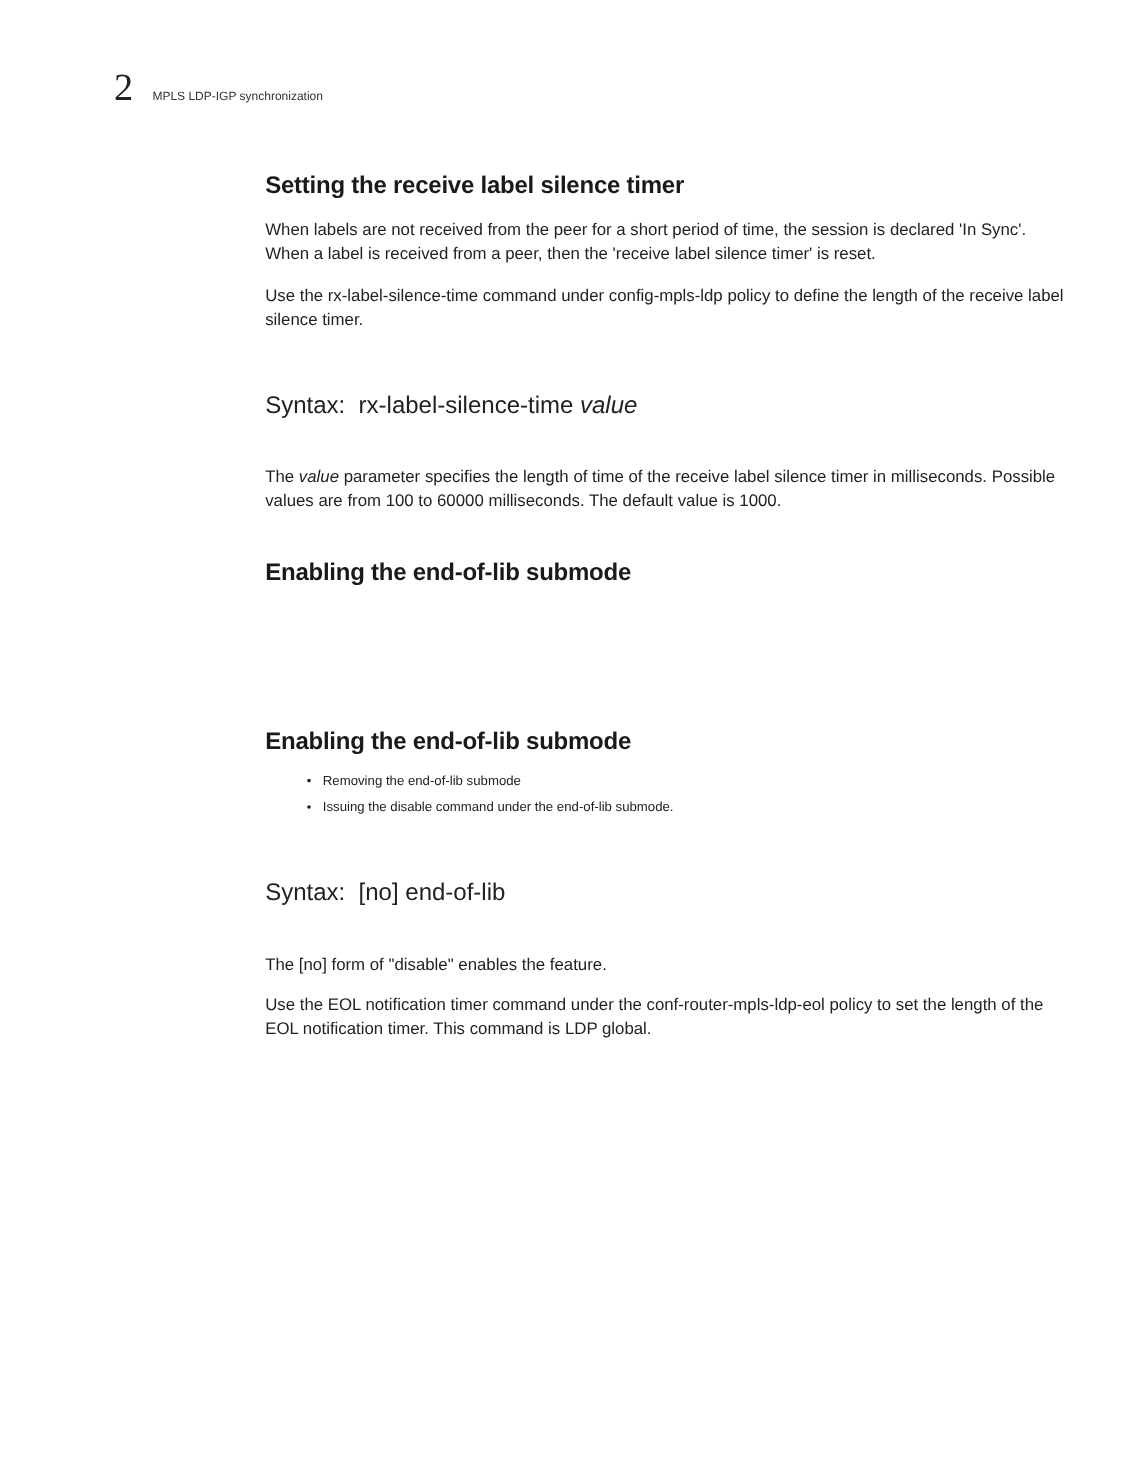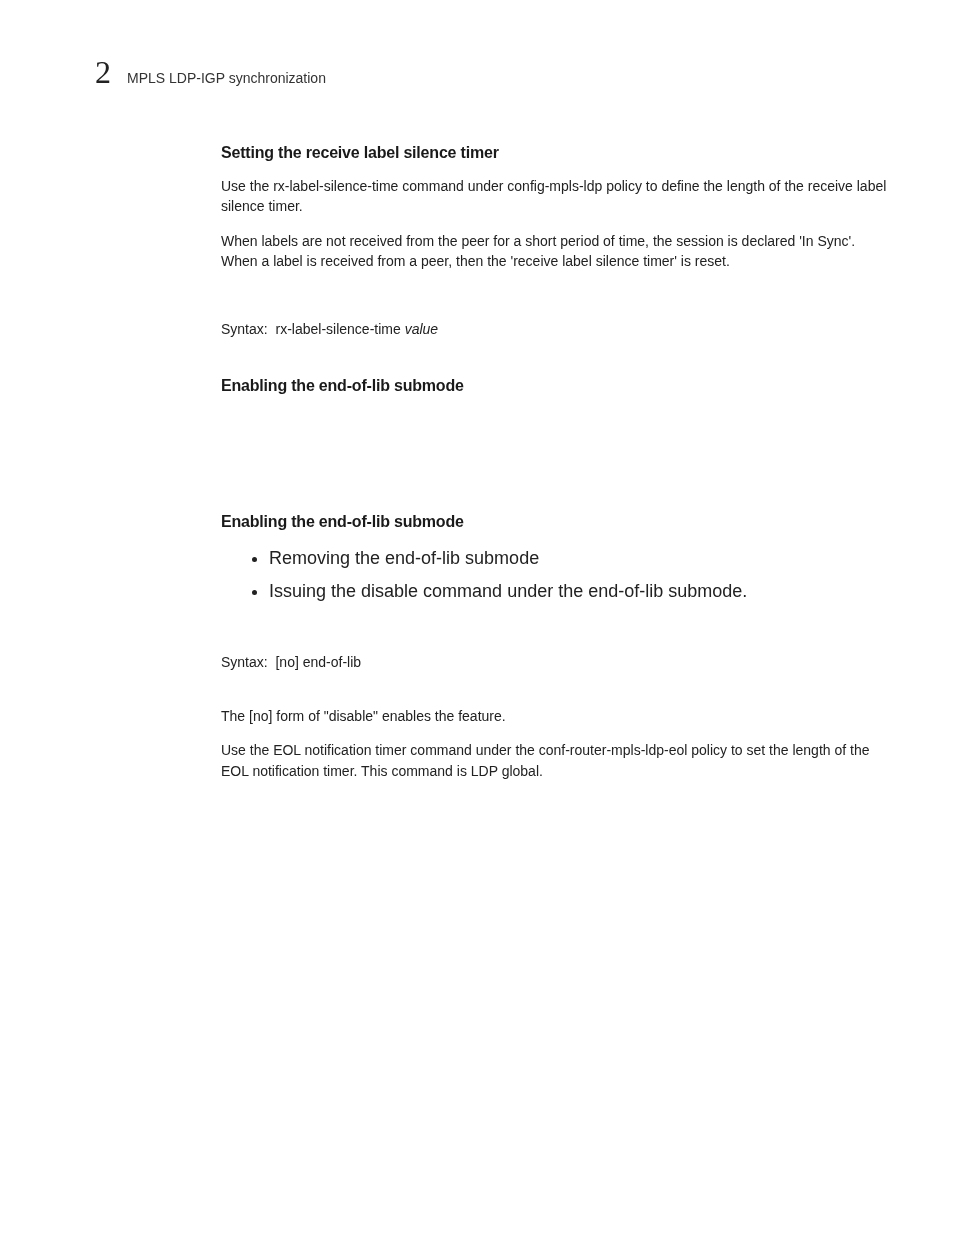--- a/index.html
+++ b/index.html
@@ -21,29 +21,29 @@
     gap: 16px;
     margin-bottom: 56px;
   }
   .chapter-num {
     font-family: Georgia, "Times New Roman", serif;
     font-size: 32px;
     font-weight: 400;
     line-height: 1;
   }
   .running-title {
-    font-size: 14px;
+    font-size: 10px;
     color: #333;
   }
   .content {
     margin-left: 126px;
   }
   h2 {
     font-family: Arial, Helvetica, sans-serif;
-    font-size: 16px;
+    font-size: 20px;
     font-weight: 600;
     margin: 0 0 14px 0;
     letter-spacing: -0.2px;
     color: #1a1a1a;
   }
   h2.mt-gap {
     margin-top: 38px;
   }
   h2.mt-large {
     margin-top: 118px;
@@ -51,59 +51,62 @@
   p {
     font-size: 14px;
     line-height: 1.45;
     margin: 0 0 14px 0;
     color: #222;
   }
   .italic {
     font-style: italic;
   }
   .syntax-line {
-    font-size: 14px;
+    font-size: 20px;
     margin: 48px 0 34px 0;
   }
   .syntax-line.mt-large {
     margin-top: 48px;
   }
   ul {
     margin: 4px 0 14px 0;
     padding-left: 48px;
   }
   ul li {
-    font-size: 18px;
+    font-size: 11px;
     line-height: 1.45;
     margin-bottom: 6px;
     list-style-type: disc;
   }
 </style>
 </head>
 <body>
 
 <div class="page">
 
   <div class="running-header">
     <span class="chapter-num">2</span>
     <span class="running-title">MPLS LDP-IGP synchronization</span>
   </div>
 
   <div class="content">
 
     <h2>Setting the receive label silence timer</h2>
+    <p>When labels are not received from the peer for a short period of time, the session is declared 'In Sync'. When a label is received from a peer, then the 'receive label silence timer' is reset.</p>
     <p>Use the rx-label-silence-time command under config-mpls-ldp policy to define the length of the receive label silence timer.</p>
-    <p>When labels are not received from the peer for a short period of time, the session is declared 'In Sync'. When a label is received from a peer, then the 'receive label silence timer' is reset.</p>
 
     <p class="syntax-line">
       <span>Syntax:</span>&nbsp;
       <span>rx-label-silence-time</span>
       <span class="italic">value</span>
     </p>
 
+    <p>
+      <span>The </span><span class="italic">value</span><span> parameter specifies the length of time of the receive label silence timer in milliseconds. Possible values are from 100 to 60000 milliseconds. The default value is 1000.</span>
+    </p>
 
     <h2 class="mt-gap">Enabling the end-of-lib submode</h2>
 
     <h2 class="mt-large">Enabling the end-of-lib submode</h2>
     <ul>
       <li>Removing the end-of-lib submode</li>
       <li>Issuing the disable command under the end-of-lib submode.</li>
     </ul>
 
     <p class="syntax-line mt-large">

